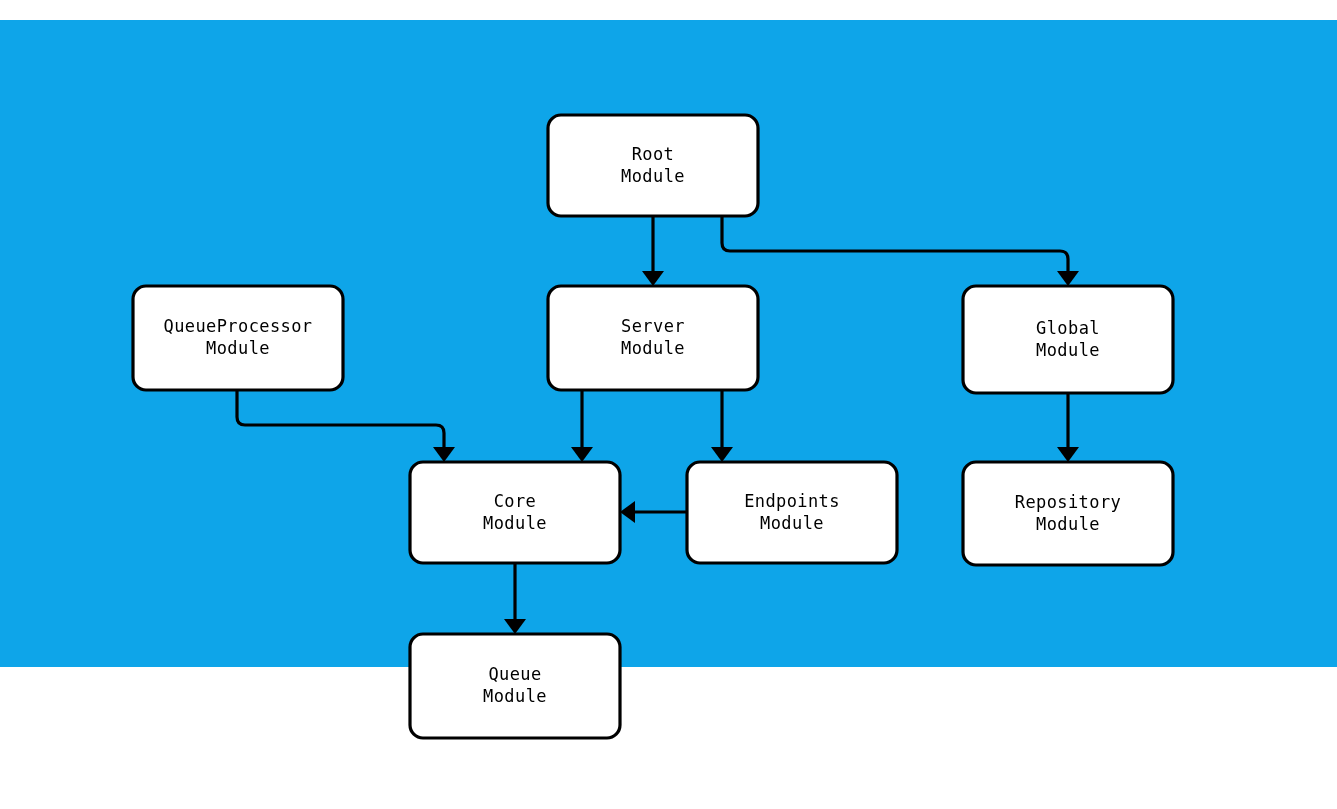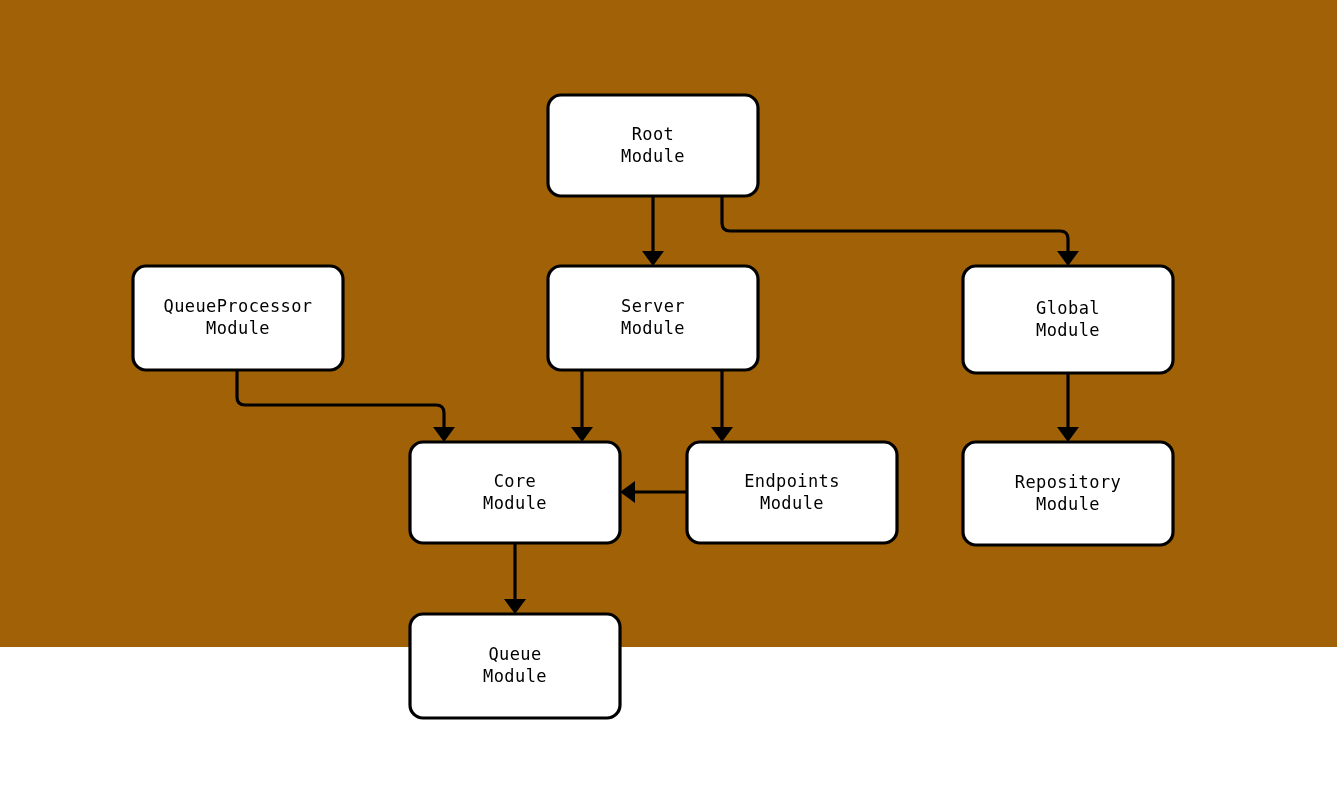--- a/index.html
+++ b/index.html
@@ -11,21 +11,22 @@
   body {
     width: 1337px;
     height: 809px;
     overflow: hidden;
     font-family: "DejaVu Sans Mono", "Liberation Mono", monospace;
   }
   #diagram-root {
     position: relative;
     width: 1337px;
     height: 647px;
-    background: #a16207;
+    background: #0ea5e9;
+    margin-top: 20px;
   }
   svg#diagram-canvas {
     display: block;
     width: 1337px;
     height: 809px;
   }
   .node-box {
     fill: #ffffff;
     stroke: #000000;
     stroke-width: 3.2;

